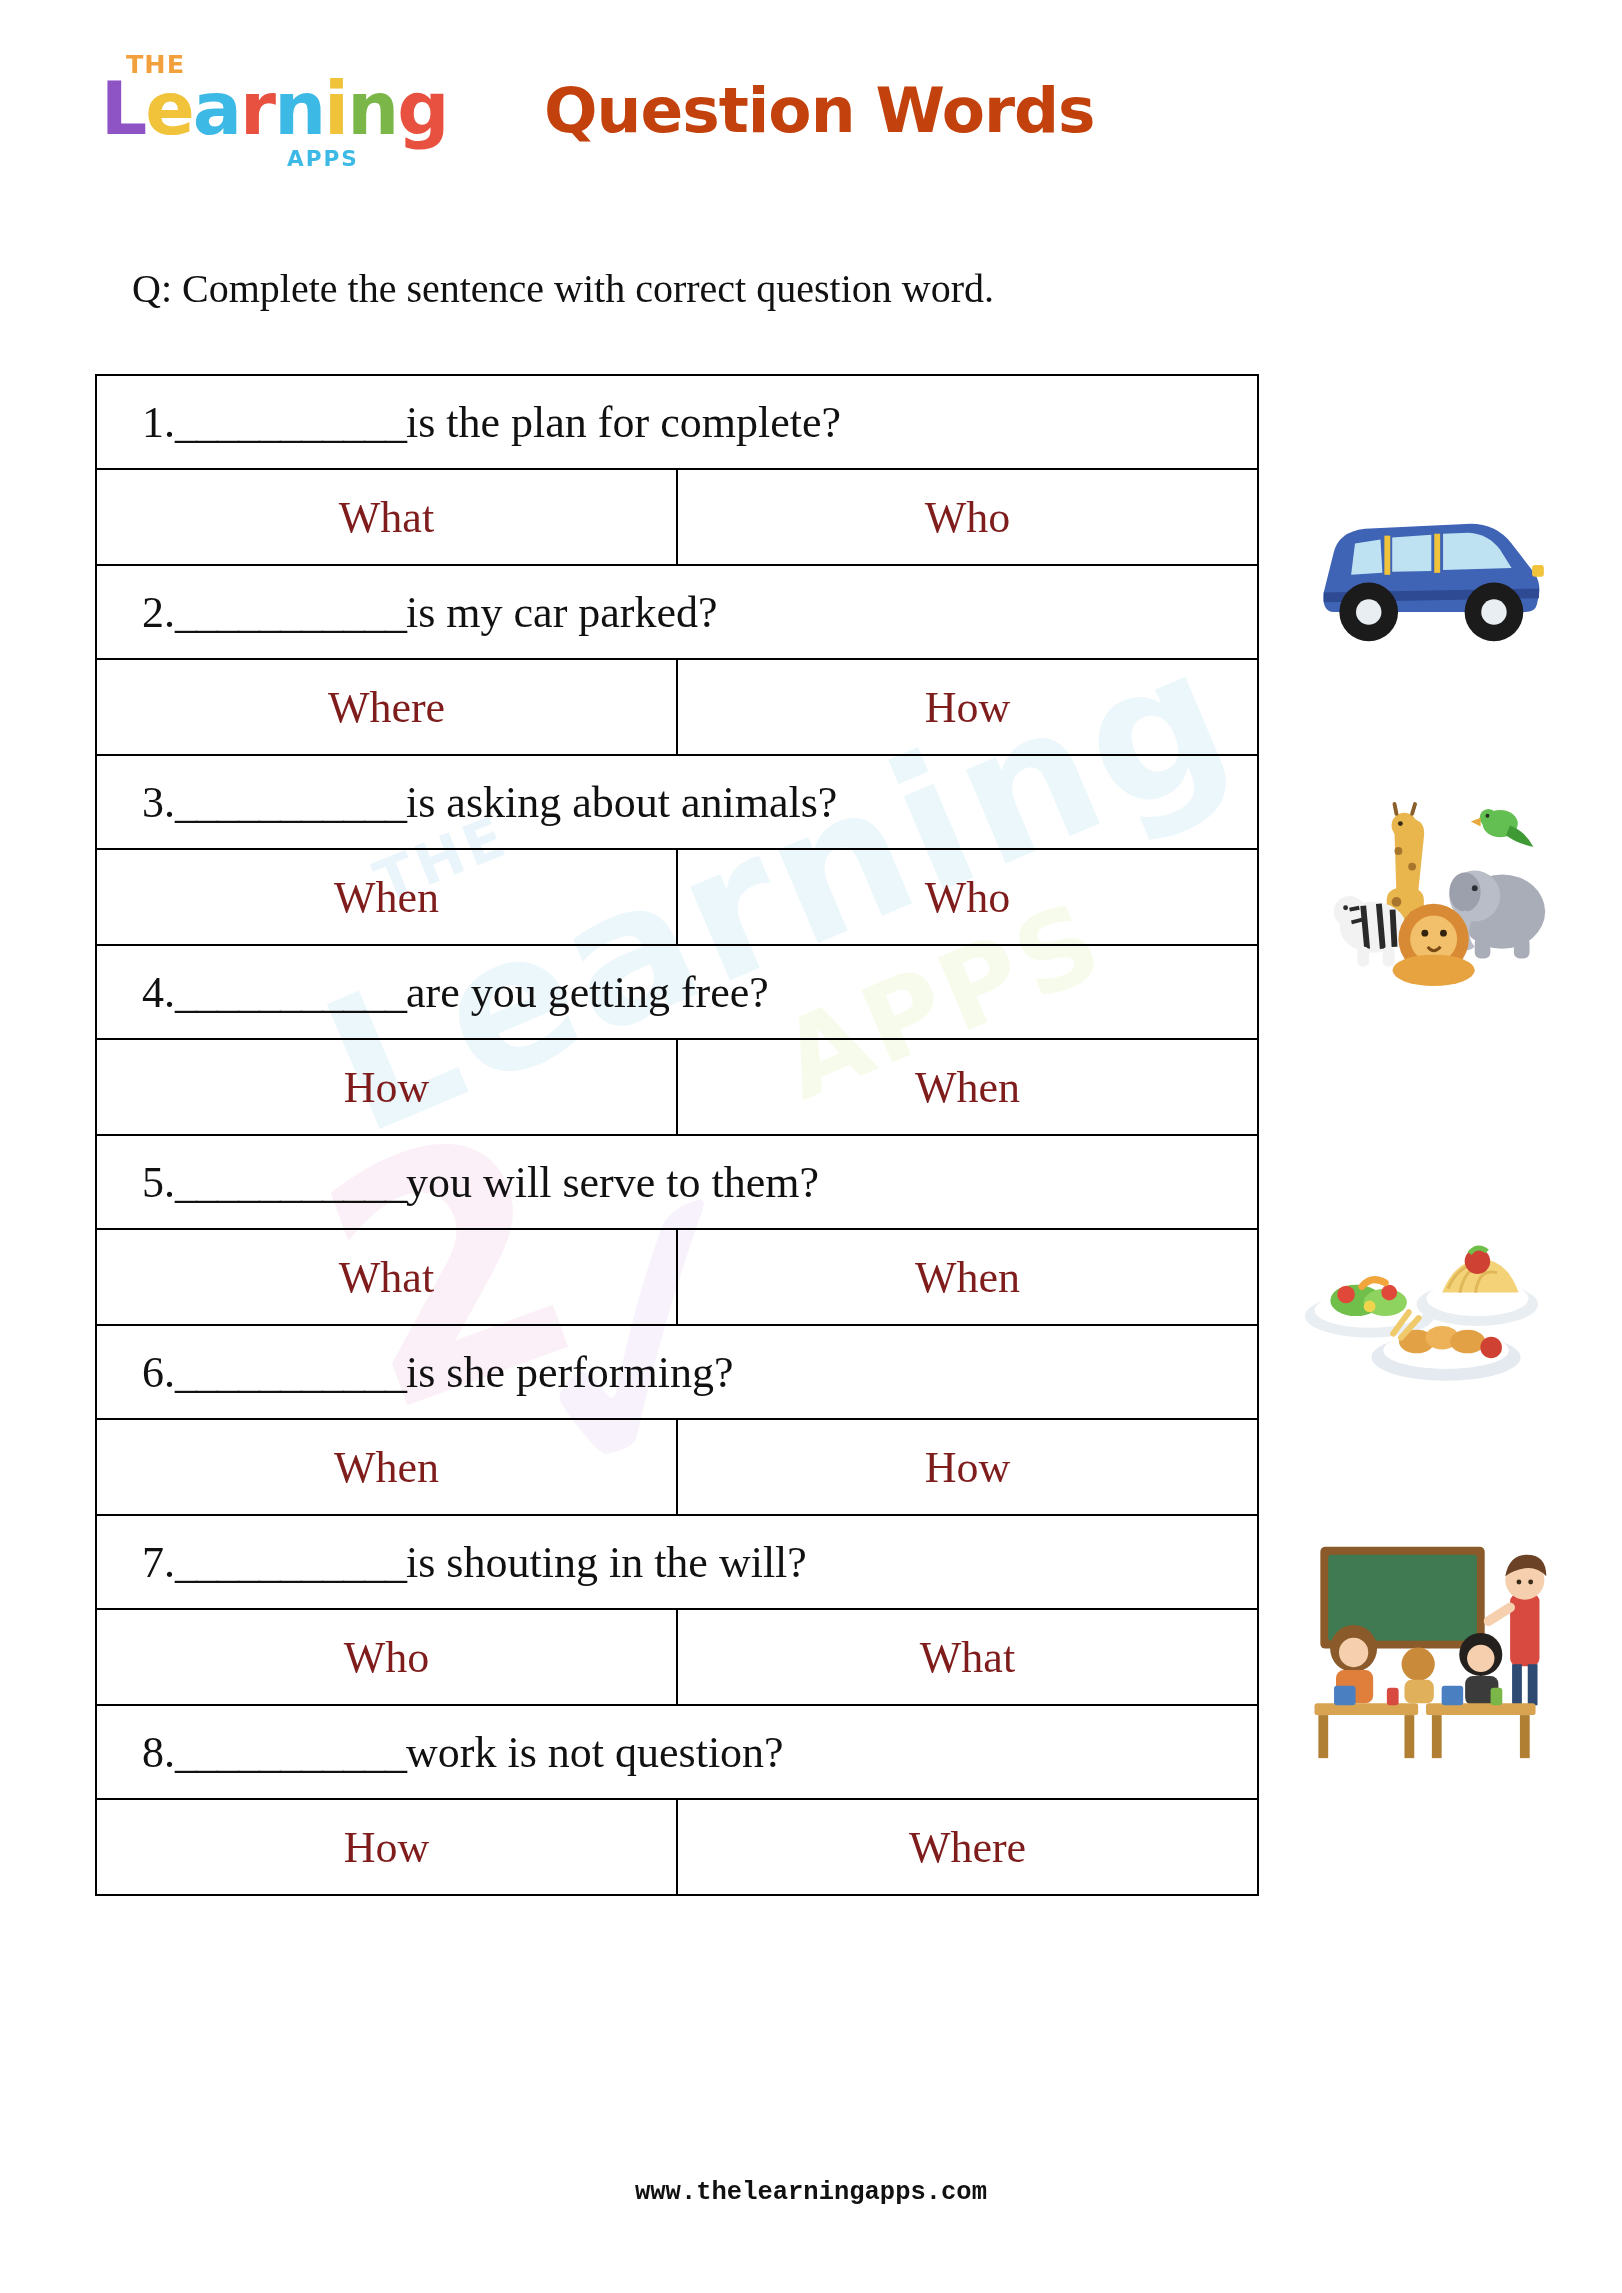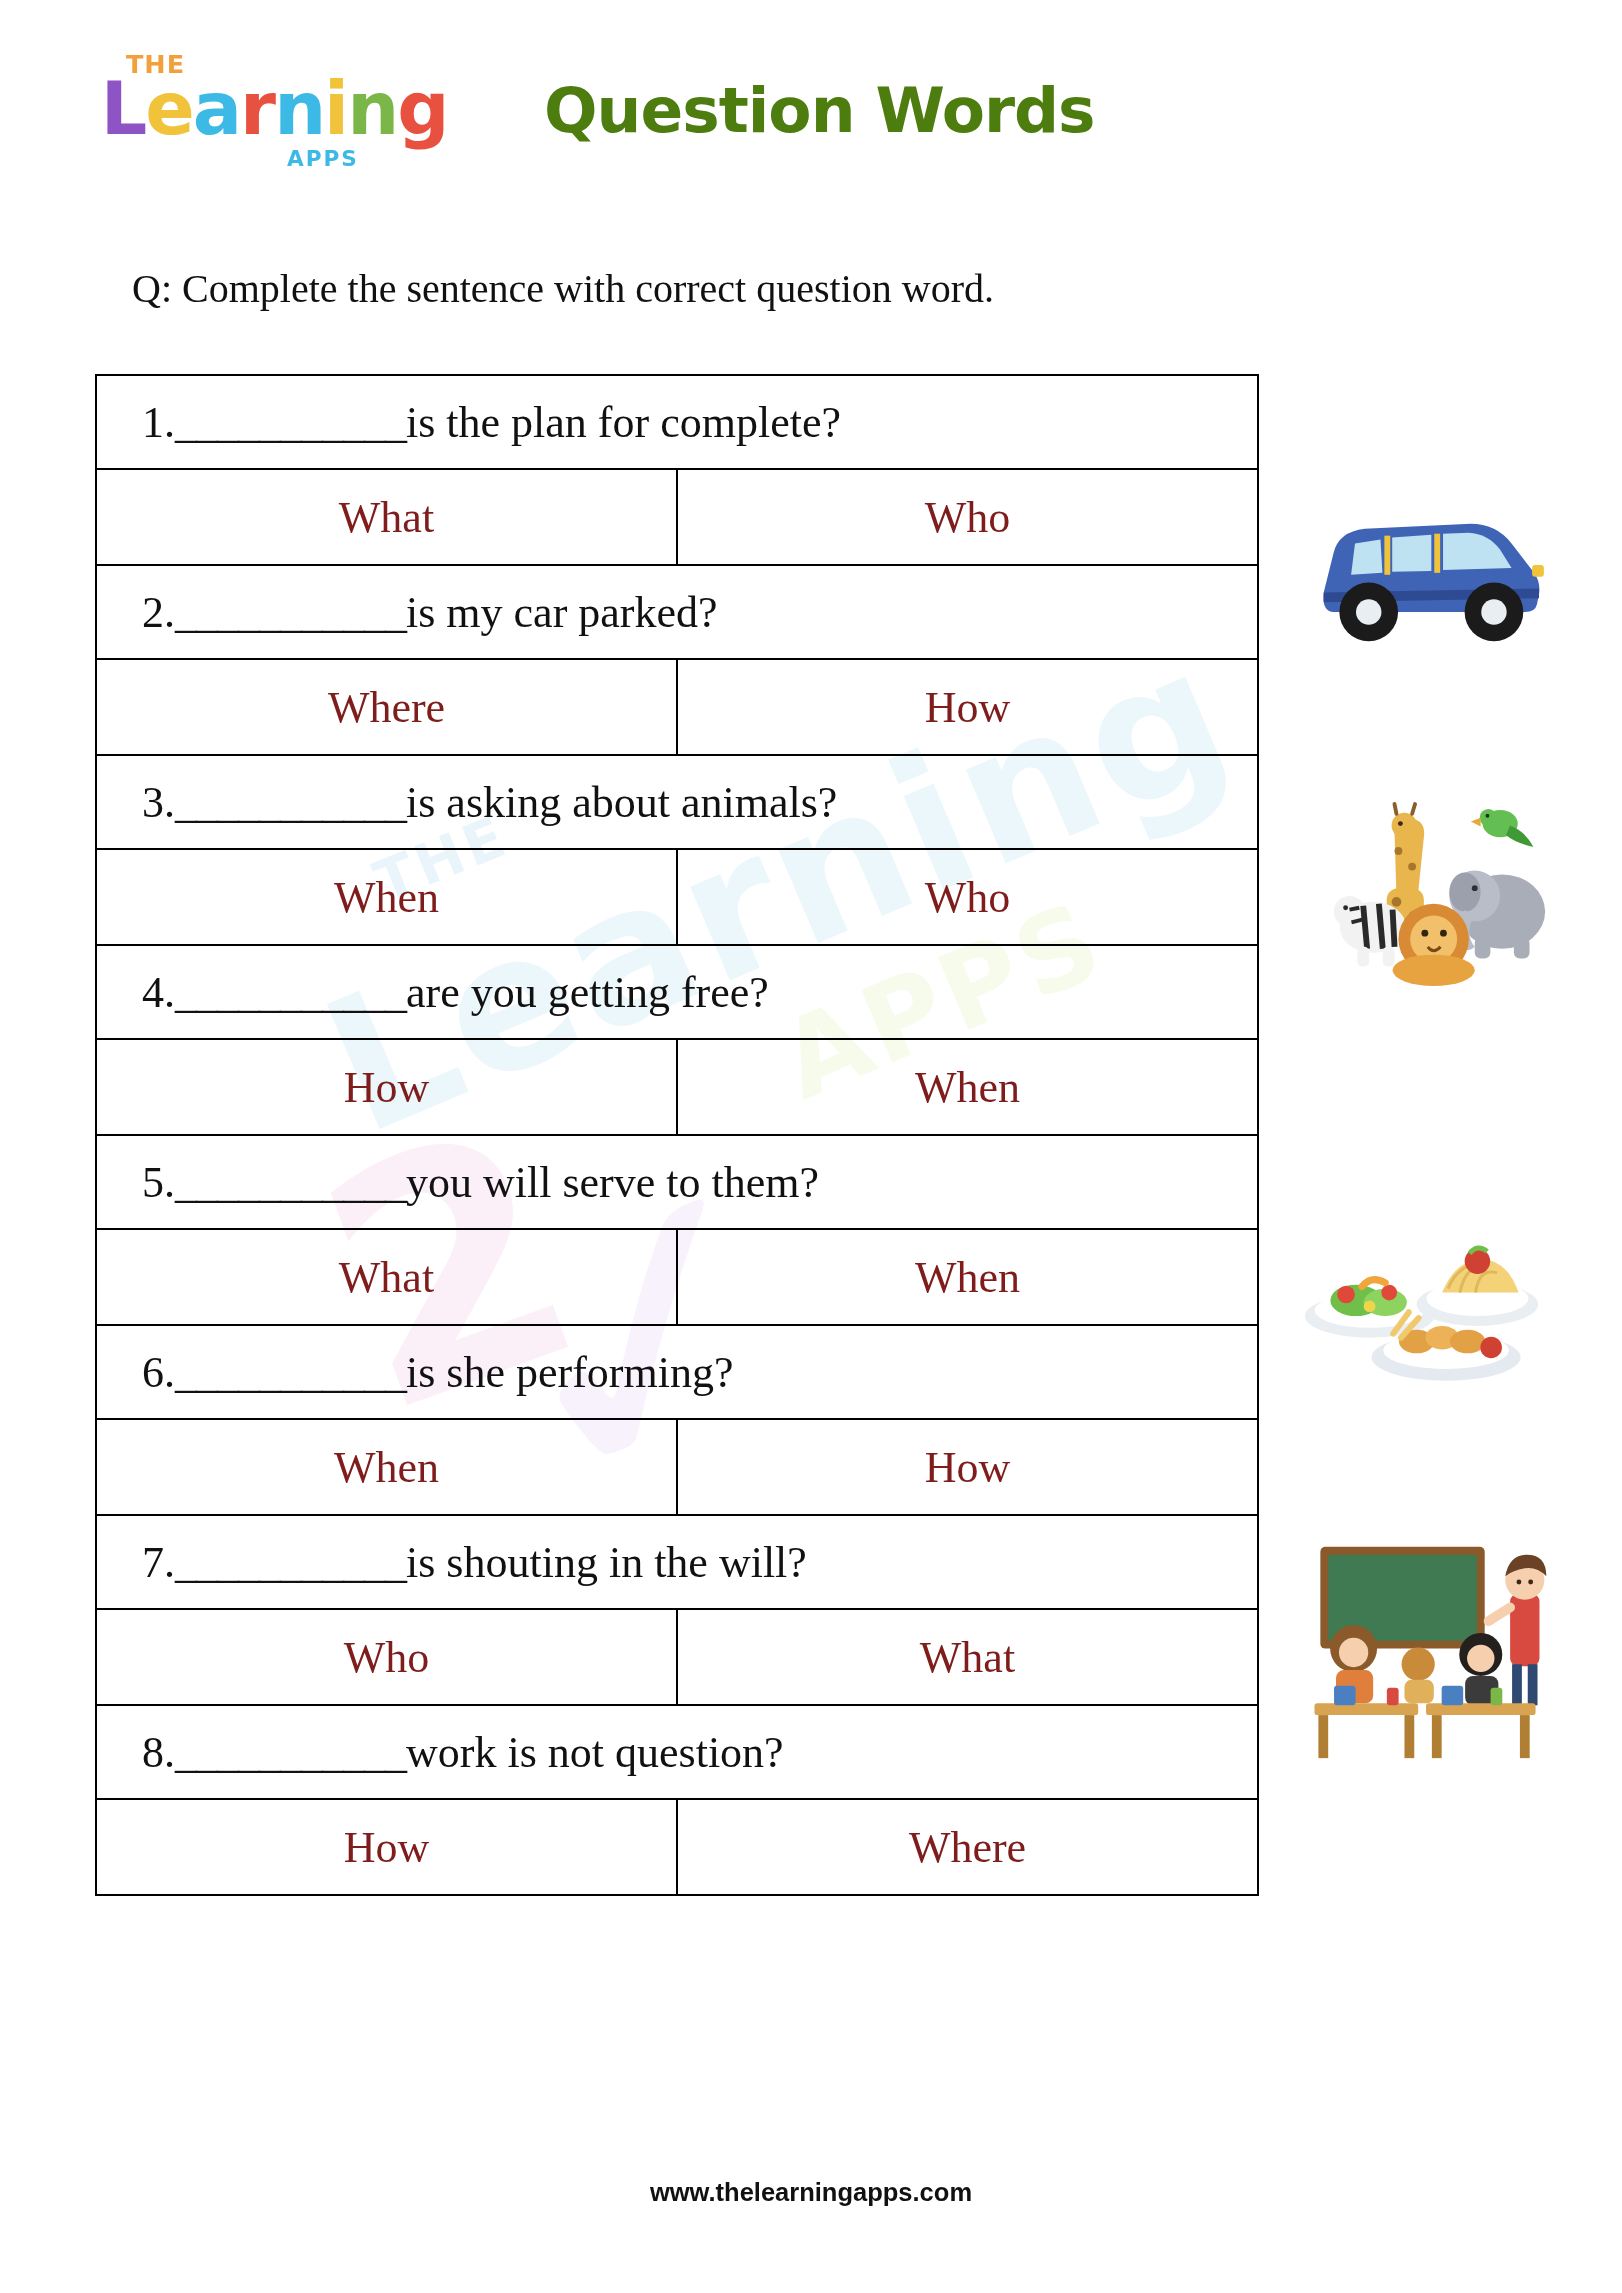--- a/index.html
+++ b/index.html
@@ -132,21 +132,21 @@
     color: #3db9e5;
     letter-spacing: 2px;
   }
   .page-title {
     position: absolute;
     left: 544px;
     top: 74px;
     font-family: "DejaVu Sans", sans-serif;
     font-weight: bold;
     font-size: 63px;
-    color: #4d7c0f;
+    color: #c2410c;
     letter-spacing: -1px;
   }
 
   .instruction {
     position: absolute;
     left: 132px;
     top: 265px;
     font-size: 40px;
     color: #111111;
     z-index: 3;
@@ -205,21 +205,21 @@
   #illus-food { left: 1299px; top: 1210px; }
   #illus-classroom { left: 1279px; top: 1539px; }
 
   
   .footer {
     position: absolute;
     left: 0;
     top: 2178px;
     width: 1622px;
     text-align: center;
-    font-family: Liberation Sans, sans-serif;
+    font-family: Liberation Mono, monospace;
     font-weight: bold;
     font-size: 25.5px;
     color: #111111;
     z-index: 3;
   }
 </style>
 </head>
 <body>
 
 <div class="watermark">

